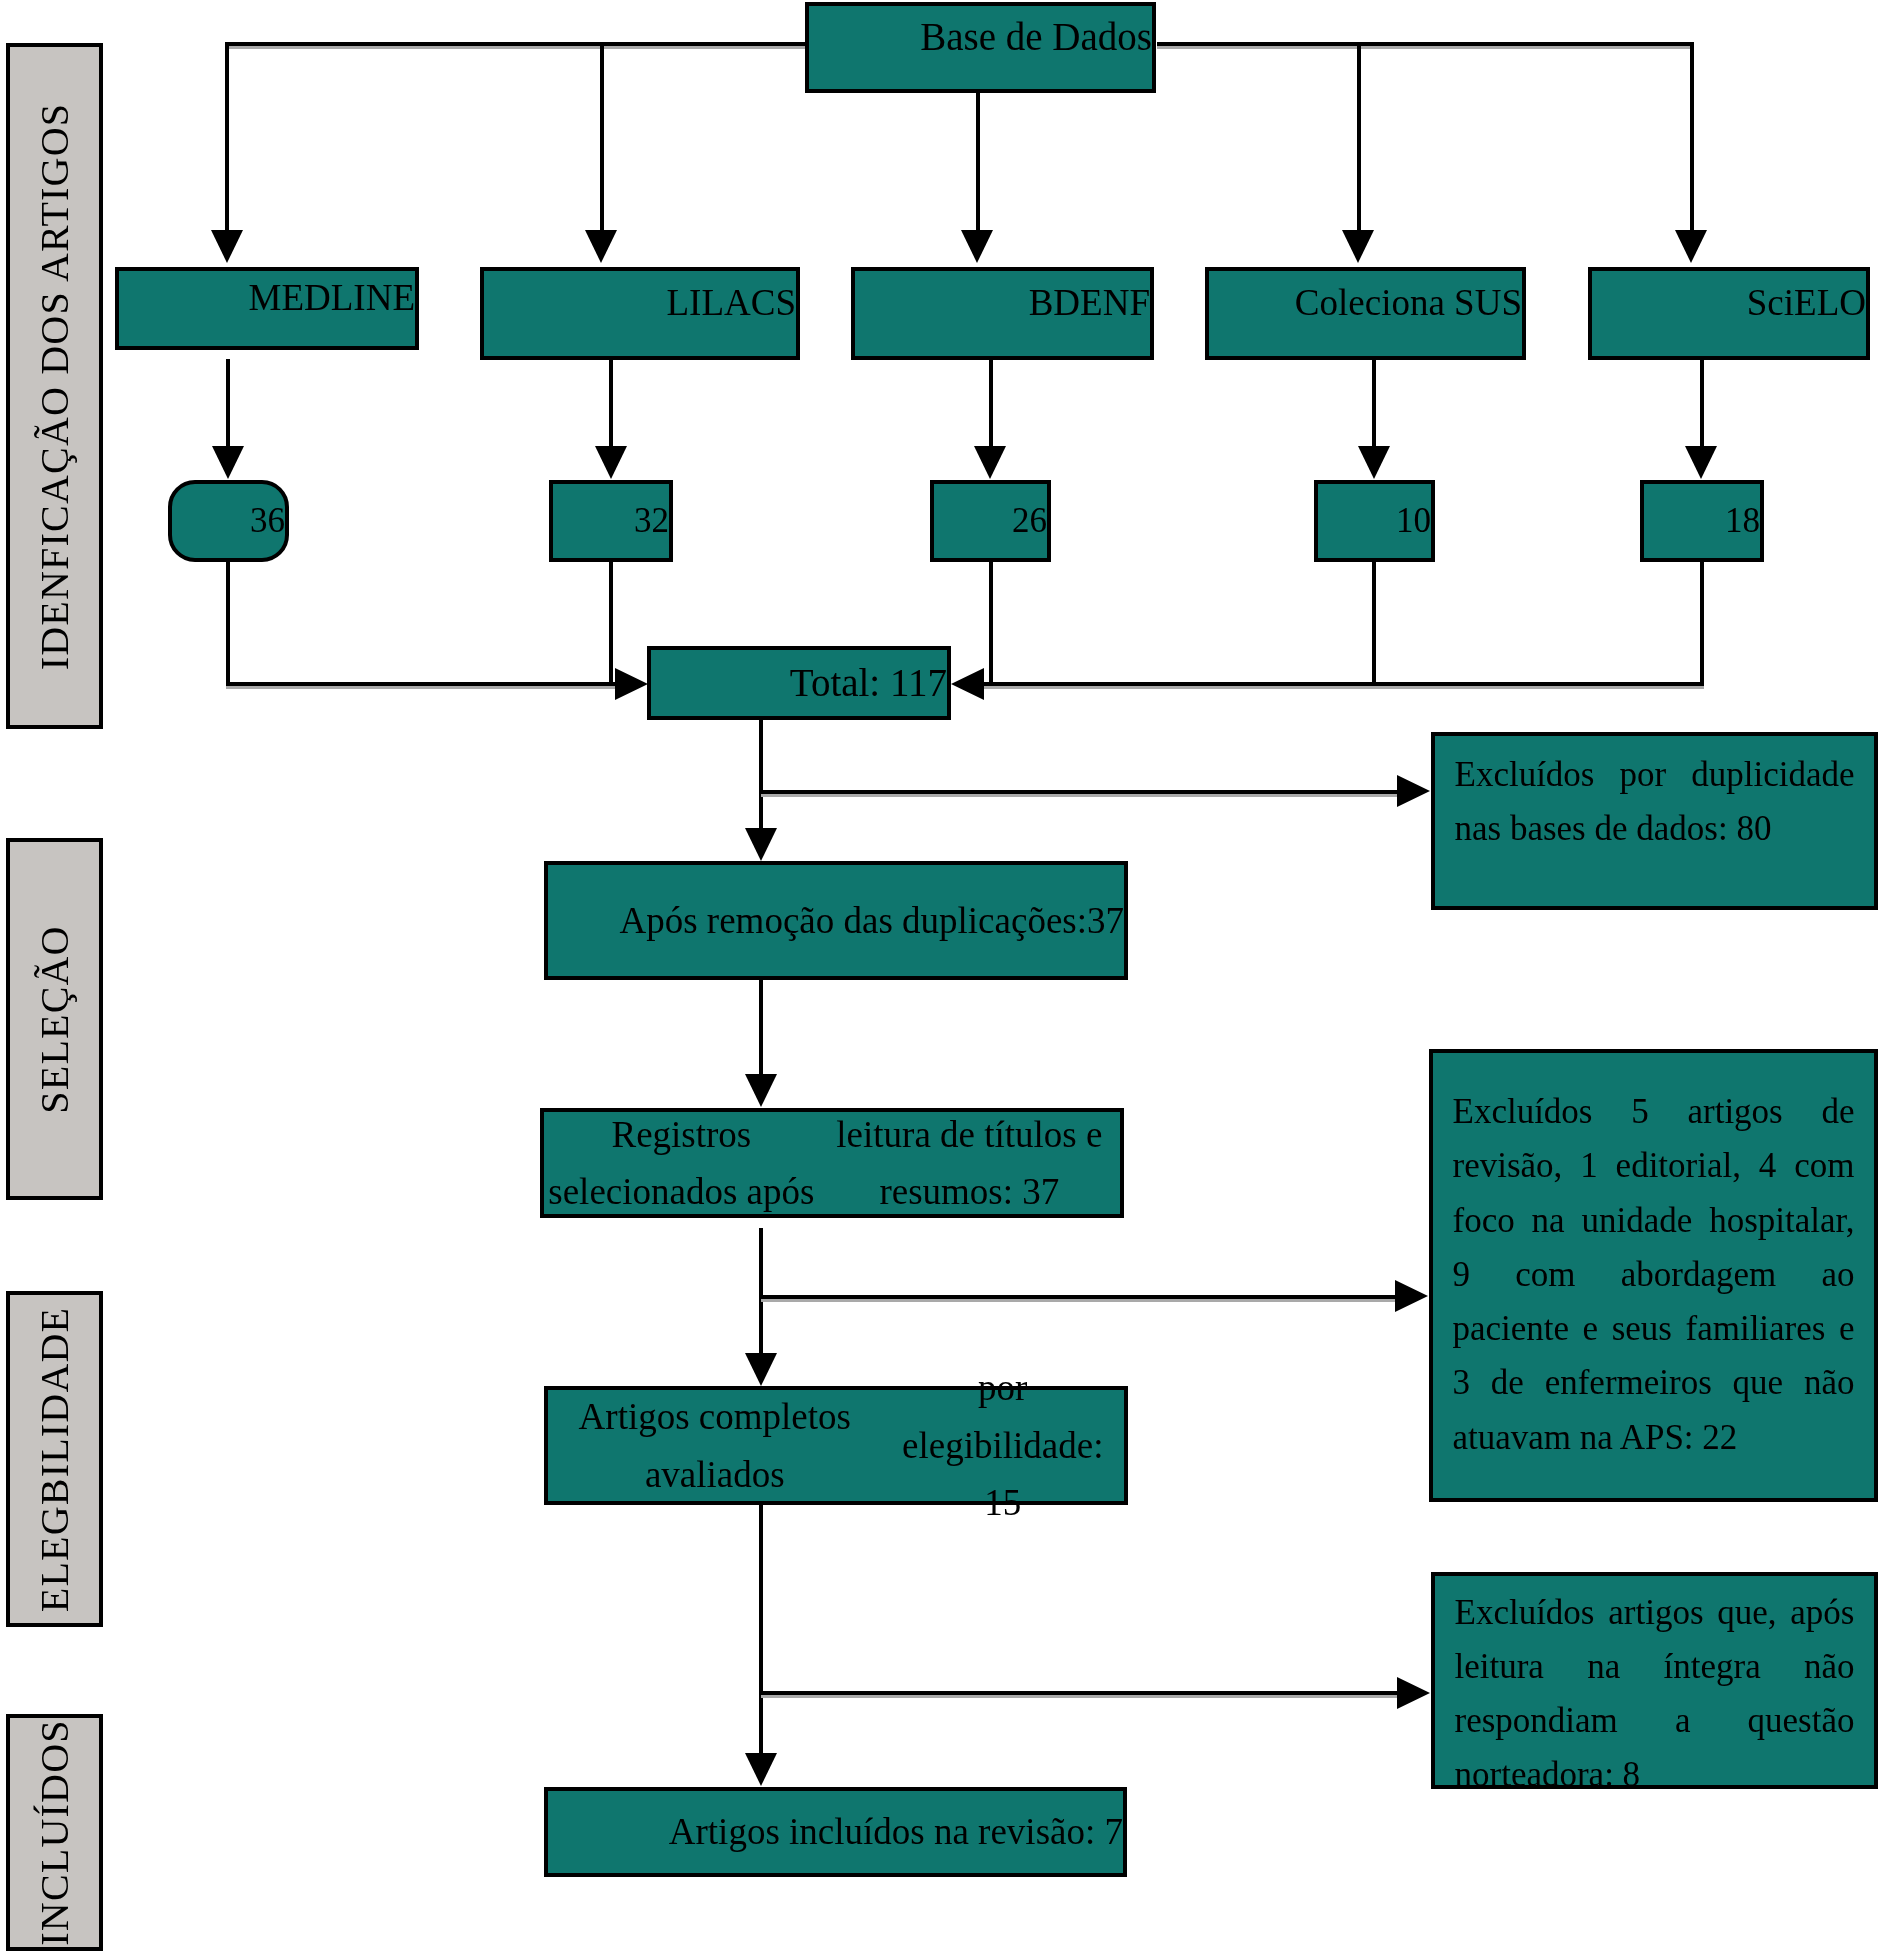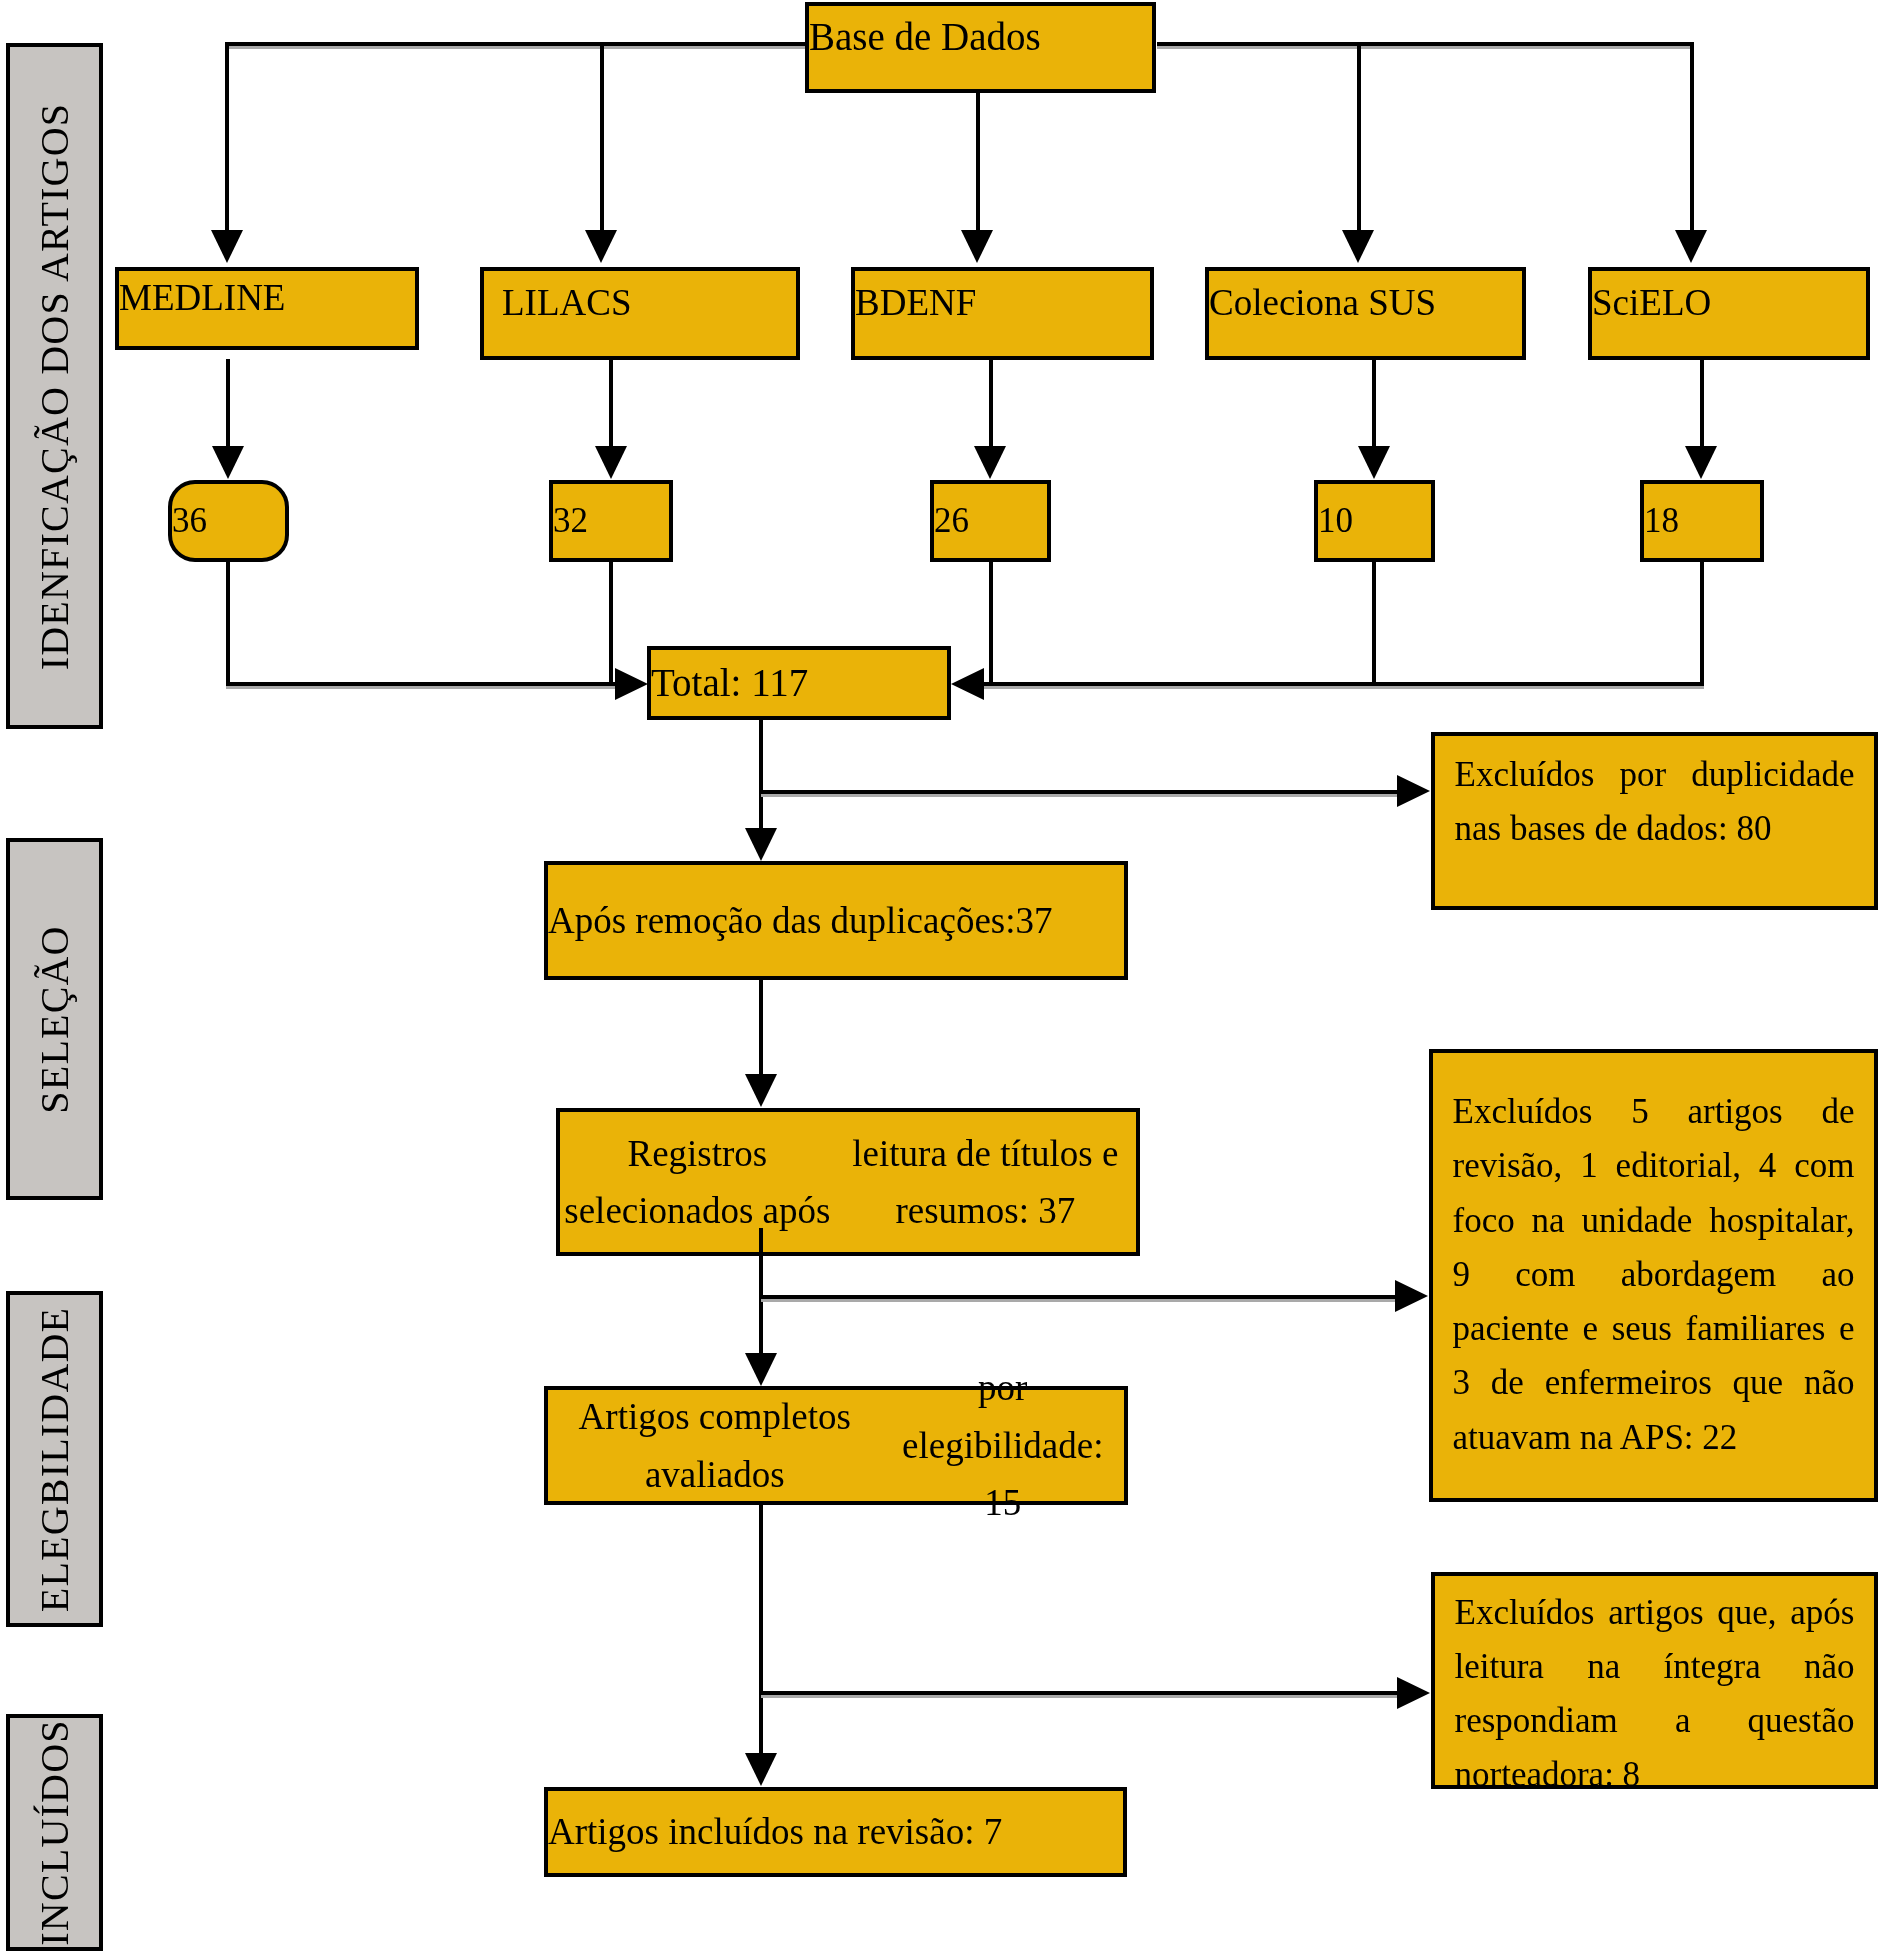--- a/index.html
+++ b/index.html
@@ -8,22 +8,22 @@
     width:1885px;height:1955px;
     background:#ffffff;
     font-family:"Liberation Serif","DejaVu Serif",serif;
     color:#000;
     overflow:hidden;
   }
   .box{
     position:absolute;
     box-sizing:border-box;
     border:4.3px solid #000;
-    background:#eab308;
-    display:flex;align-items:center;justify-content:flex-start;
+    background:#0f766e;
+    display:flex;align-items:center;justify-content:flex-end;
     text-align:center;
     font-size:37px;line-height:1.5;
   }
   .top-text{align-items:center;padding-bottom:21px;}
   .justify-box{
     display:block;
     text-align:justify;
     padding:12px 19.5px 0 19.5px;
     line-height:1.55;
     font-size:35px;
@@ -174,21 +174,21 @@
   </div>
 
   <div class="box two-line" style="left:544px;top:861px;width:584px;height:119px;">
     <span>Após remoção das duplicações:</span>
     <span>37</span>
   </div>
 
   <div class="vline" style="left:759px;top:980px;height:94px;"></div>
   <div class="arrow-down" style="left:745px;top:1074px;"></div>
 
-  <div class="box two-line" style="left:556px;top:1108px;width:584px;height:148px;">
+  <div class="box two-line" style="left:540px;top:1108px;width:584px;height:110px;">
     <span>Registros selecionados após</span>
     <span>leitura de títulos e resumos: 37</span>
   </div>
 
   <div class="vline" style="left:759px;top:1228px;height:125px;"></div>
   <div class="hline" style="left:761px;top:1295px;width:634px;"></div>
   <div class="arrow-right" style="left:1395px;top:1280px;"></div>
   <div class="arrow-down" style="left:745px;top:1353px;"></div>
 
   <div class="box justify-box" style="left:1429px;top:1049px;width:449px;height:453px;padding-top:32px;">

